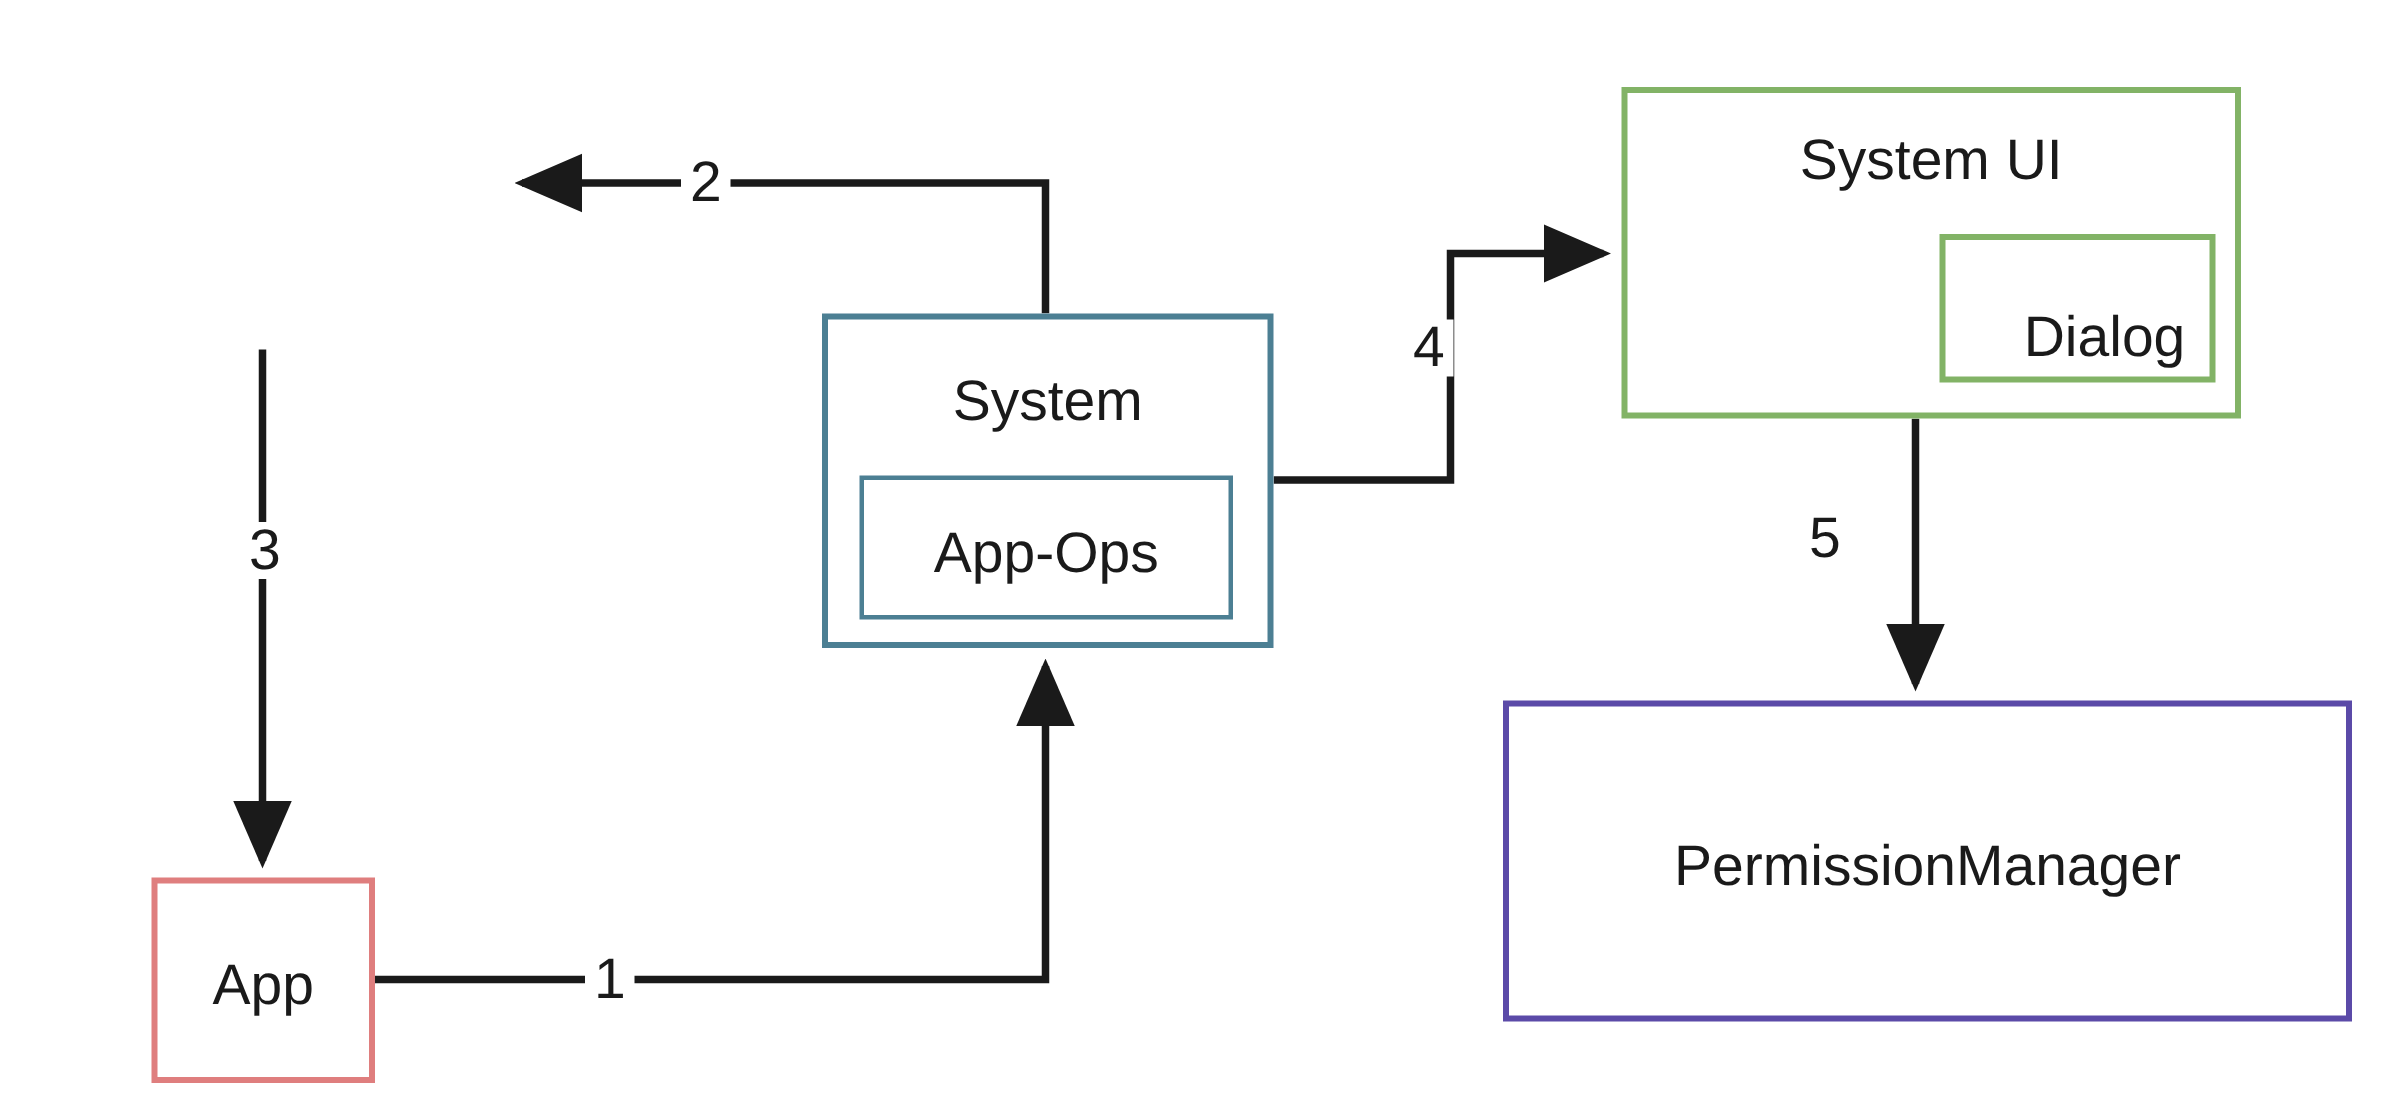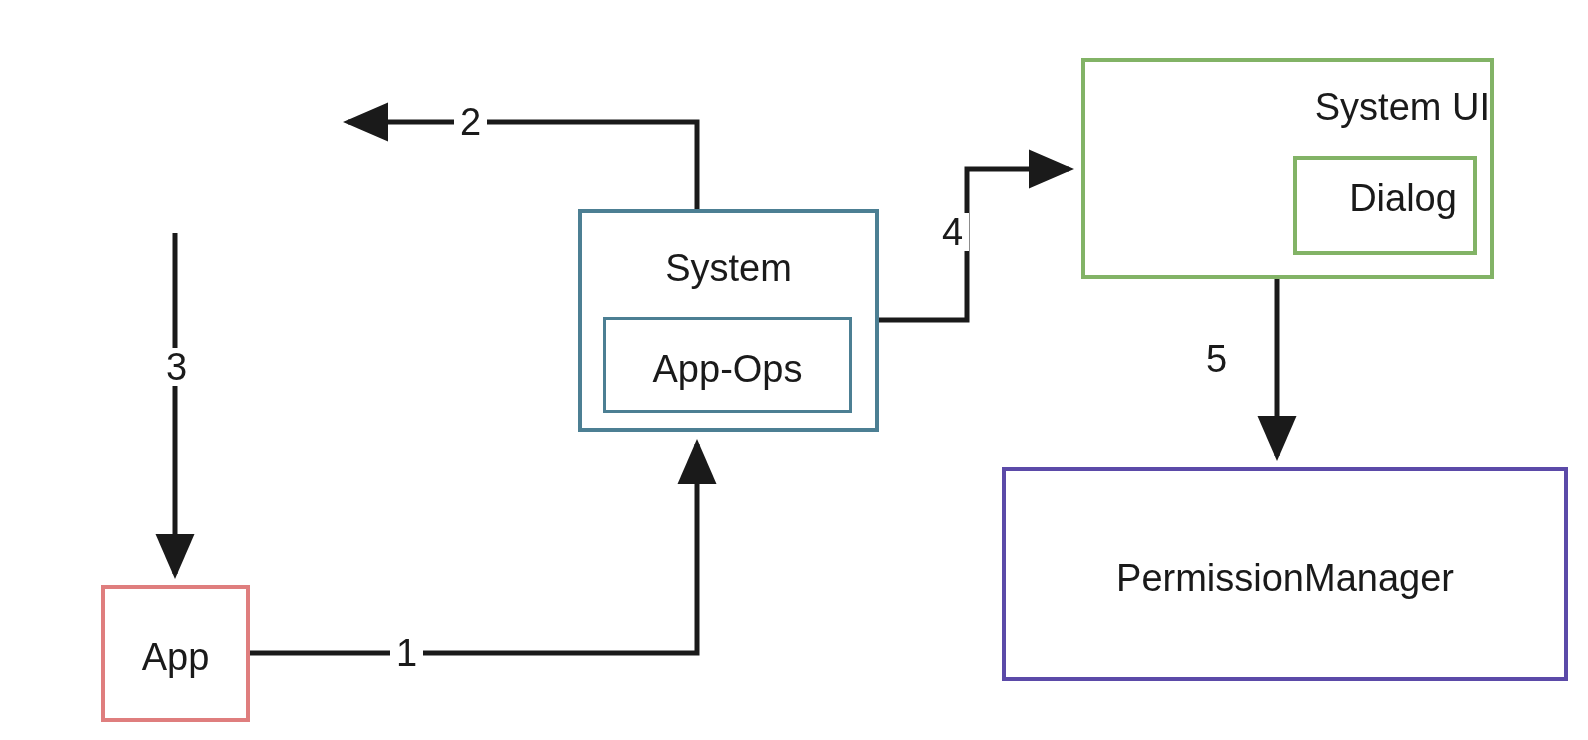--- a/index.html
+++ b/index.html
@@ -45,42 +45,41 @@
   
   .n-dataprovider {
     left: 8px; top: 10px; width: 324px; height: 223px;
     border: 4px solid #000000;
   }
   .n-dataprovider .node-label { top: 103px; }
 
   .n-system {
     left: 548px; top: 209px; width: 301px; height: 223px;
     border: 4px solid #4c7f93;
-    margin-left: 30px;
   }
   .n-system > .node-label { top: 36px; }
 
   .n-appops {
     left: 21px; top: 104px; width: 249px; height: 96px;
     border: 3px solid #4c7f93;
     padding-left: 44px;
   }
   .n-appops .node-label { top: 30px; }
 
   .n-systemui {
     left: 1081px; top: 58px; width: 413px; height: 221px;
     border: 4px solid #82b366;
   }
-  .n-systemui > .node-label { top: 26px; text-align: right; }
+  .n-systemui > .node-label { top: 26px; }
 
   .n-dialog {
     left: 208px; top: 94px; width: 184px; height: 99px;
     border: 4px solid #82b366;
   }
-  .n-dialog .node-label { top: 19px; margin-left: 36px; }
+  .n-dialog .node-label { top: 46px; margin-left: 36px; }
 
   .n-permissionmanager {
     left: 1002px; top: 467px; width: 566px; height: 214px;
     border: 4px solid #5b4aa8;
   }
   .n-permissionmanager .node-label { top: 88px; }
 
   .n-app {
     left: 101px; top: 585px; width: 149px; height: 137px;
     border: 4px solid #df7e7e;

